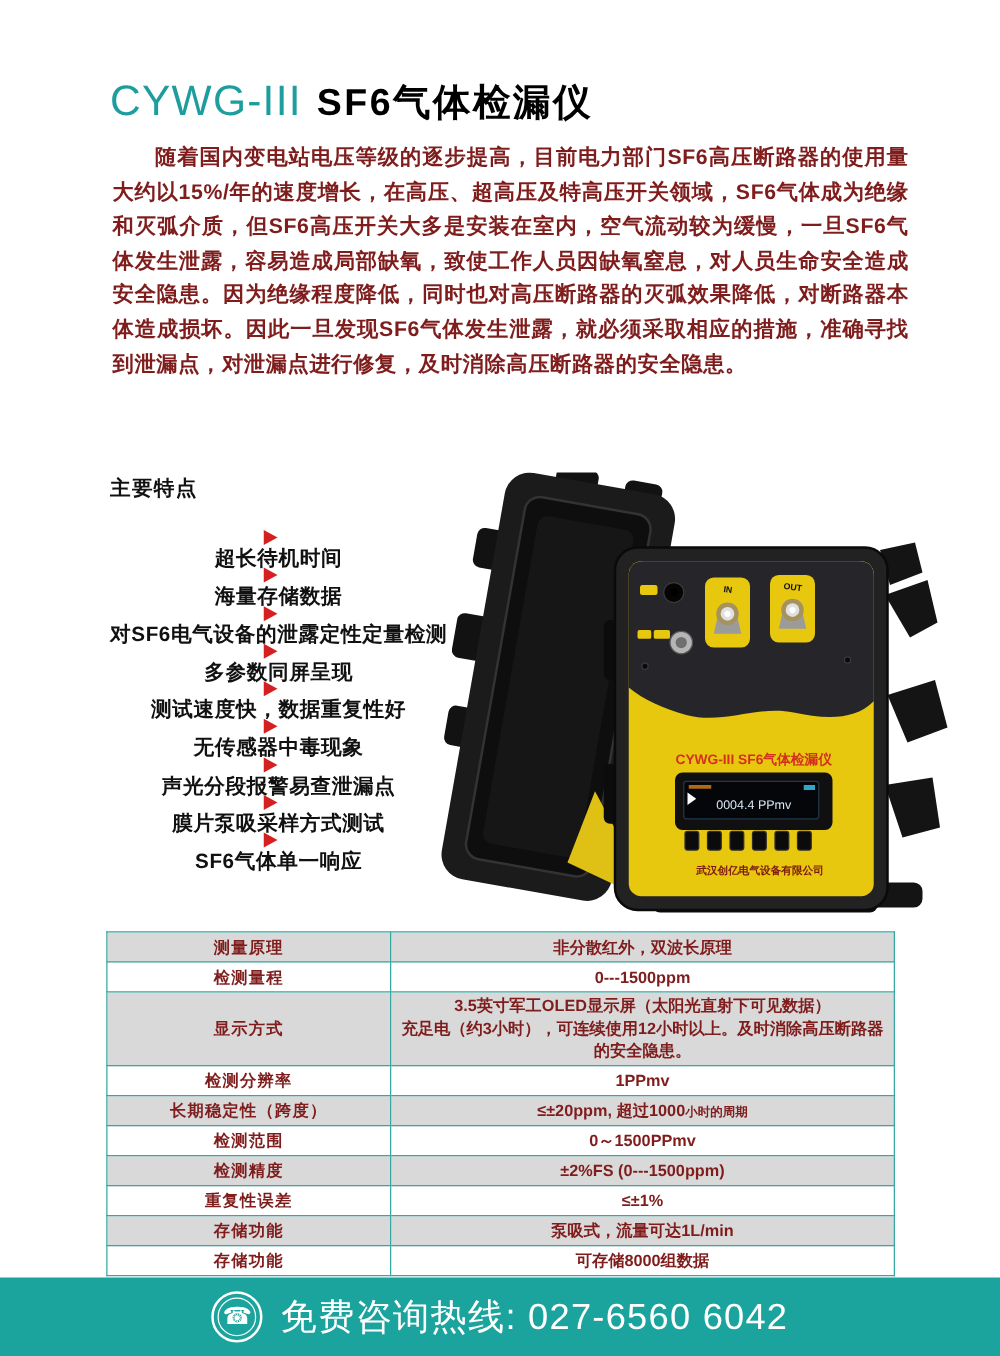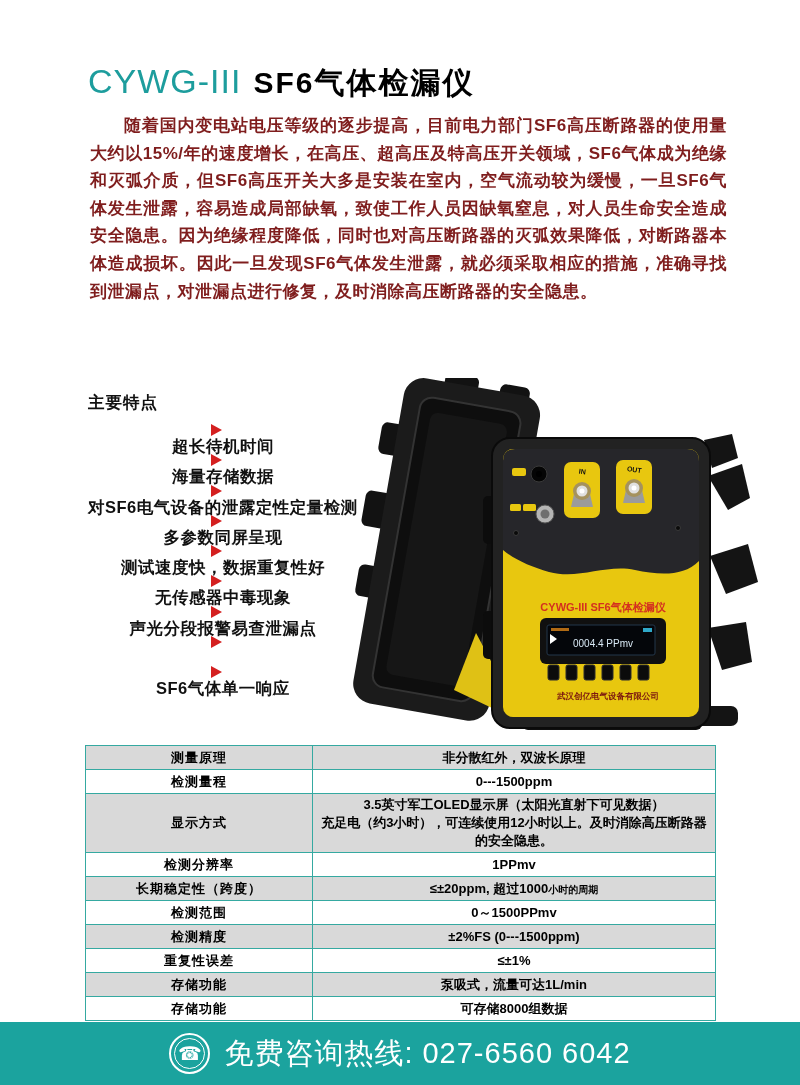--- a/index.html
+++ b/index.html
@@ -7,30 +7,30 @@
         font-family:"Liberation Sans","DejaVu Sans",sans-serif;}
 
   .title{position:absolute;left:88px;top:62px;display:flex;align-items:baseline;gap:12px;white-space:nowrap;}
   .title .model{font-size:34px;color:#1d9d9d;font-weight:500;letter-spacing:1px;}
   .title .prod{font-size:30px;color:#000;font-weight:700;letter-spacing:2px;}
 
   .intro{position:absolute;left:85px;top:107px;width:637px;margin:5px;
          font-size:17px;line-height:27.6px;font-weight:600;color:#7f1d1d;
          text-align:justify;text-indent:34px;letter-spacing:.5px;}
 
-  .features-heading{position:absolute;left:88px;top:392px;font-size:16.5px;font-weight:700;color:#111;letter-spacing:1px;}
+  .features-heading{position:absolute;left:88px;top:380px;font-size:16.5px;font-weight:700;color:#111;letter-spacing:1px;}
   .features-list{position:absolute;left:88px;top:424px;margin:0;padding:0;list-style:none;z-index:2;}
   .features-list li{display:flex;align-items:center;height:30.3px;font-size:16.5px;font-weight:700;color:#111;letter-spacing:.5px;white-space:nowrap;flex-direction:column;}
   .tri{width:0;height:0;border-left:11px solid #d42020;border-top:6.5px solid transparent;border-bottom:6.5px solid transparent;margin-right:13px;flex:none;}
 
   .product-photo{position:absolute;left:326px;top:378px;width:444px;height:356px;z-index:1;}
   .product-photo svg text{font-family:"Liberation Sans","DejaVu Sans",sans-serif;}
 
   .specs{position:absolute;left:85px;top:745px;width:631px;border-collapse:collapse;z-index:2;}
-  .specs td{border:1.6px solid #35a9a1;text-align:center;vertical-align:middle;padding:2px 8px;color:#000000;}
+  .specs td{border:1.6px solid #35a9a1;text-align:center;vertical-align:middle;padding:2px 8px;color:#7f1d1d;}
   .specs td.k{width:210px;font-size:13px;font-weight:700;height:19px;letter-spacing:1px;}
   .specs td.v{font-size:13px;font-weight:600;}
   .specs tr:nth-child(odd) td{background:#d9d9d9;}
   .specs .small{font-size:10px;}
   .specs .line{text-align:center;}
 
   .footer{position:absolute;left:0;bottom:0;width:800px;height:63px;background:#1ba39e;
           display:flex;align-items:center;justify-content:center;gap:14px;z-index:3;}
   .phone-badge{width:41px;height:41px;border:2.5px solid #fff;border-radius:50%;
                display:flex;align-items:center;justify-content:center;flex:none;box-sizing:border-box;}
@@ -75,20 +75,21 @@
     <li>
         <span class="tri"></span>
         <span>无传感器中毒现象</span>
       </li>
     <li>
         <span class="tri"></span>
         <span>声光分段报警易查泄漏点</span>
       </li>
     <li>
         <span class="tri"></span>
+        <span>膜片泵吸采样方式测试</span>
       </li>
     <li>
         <span class="tri"></span>
         <span>SF6气体单一响应</span>
       </li>
   </ul>
 
   <div class="product-photo">
     <svg viewBox="0 0 444 356" width="444" height="356">
 

